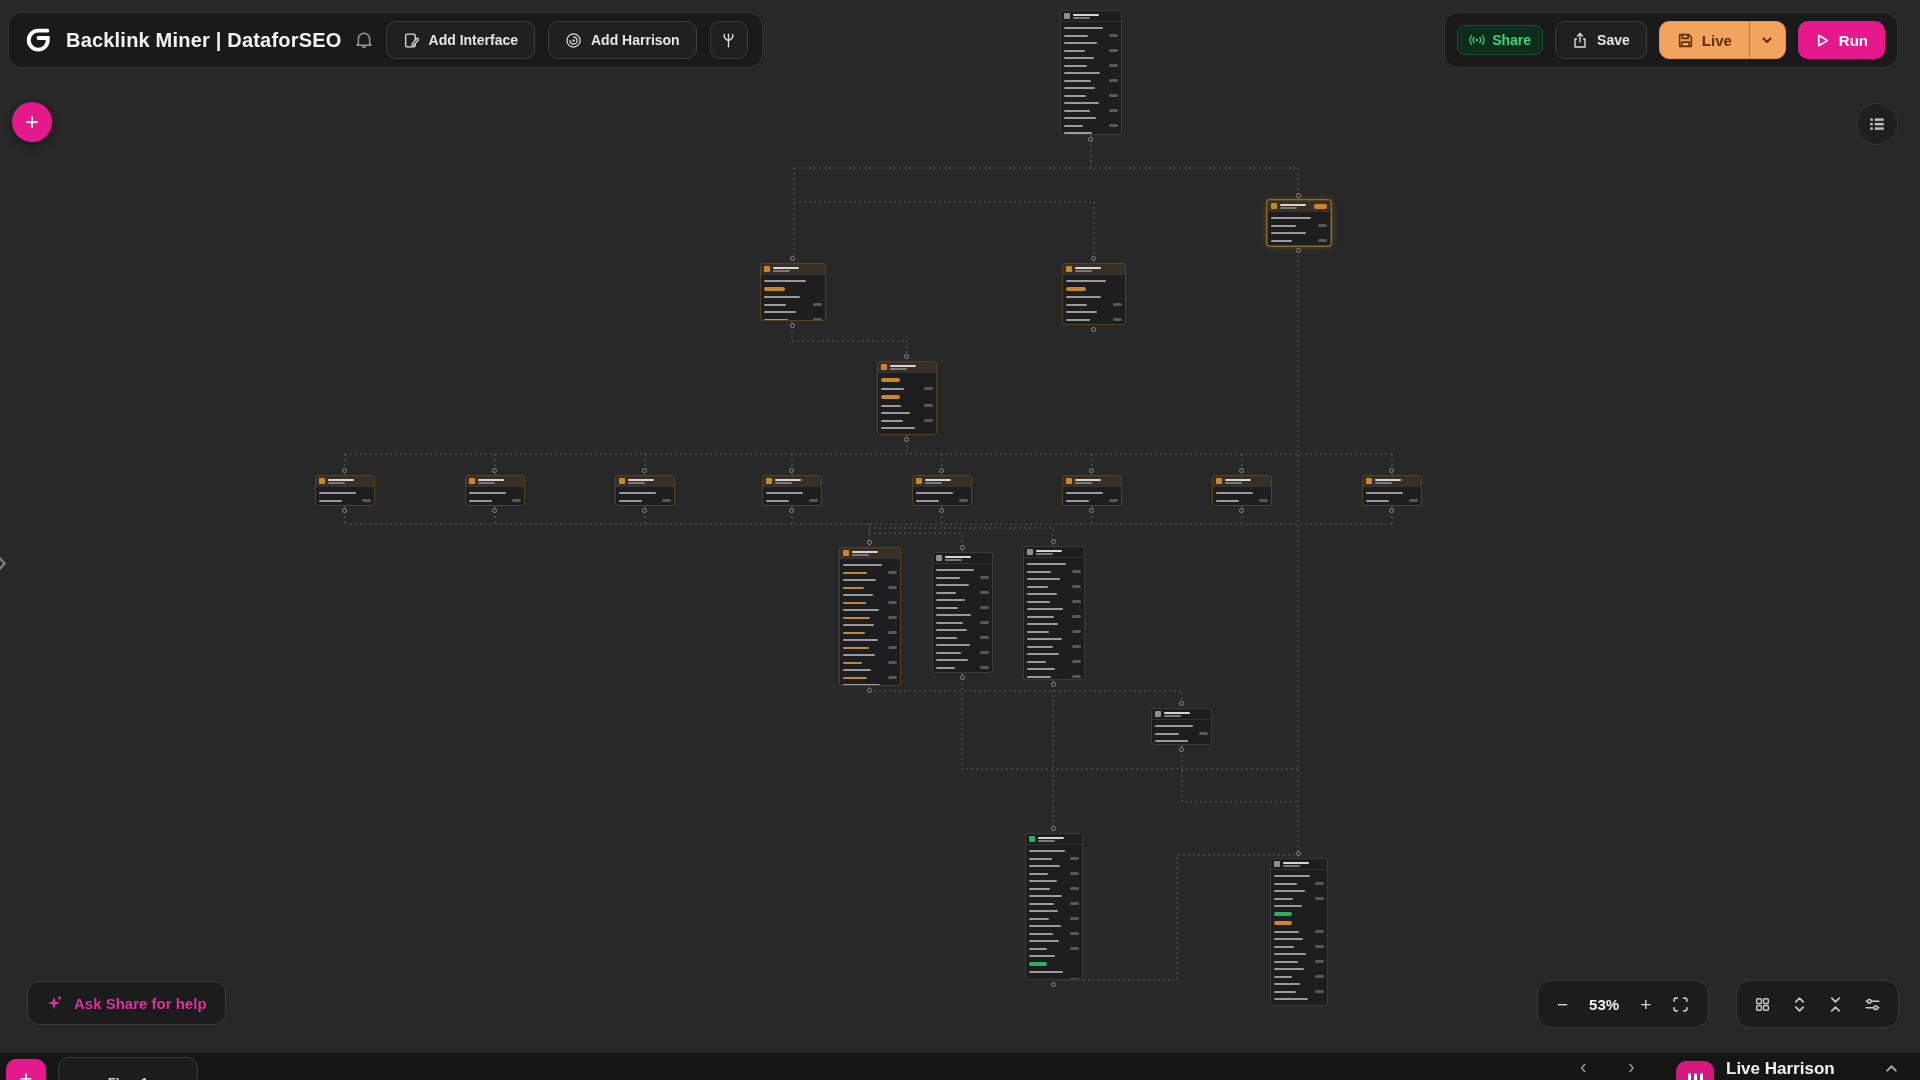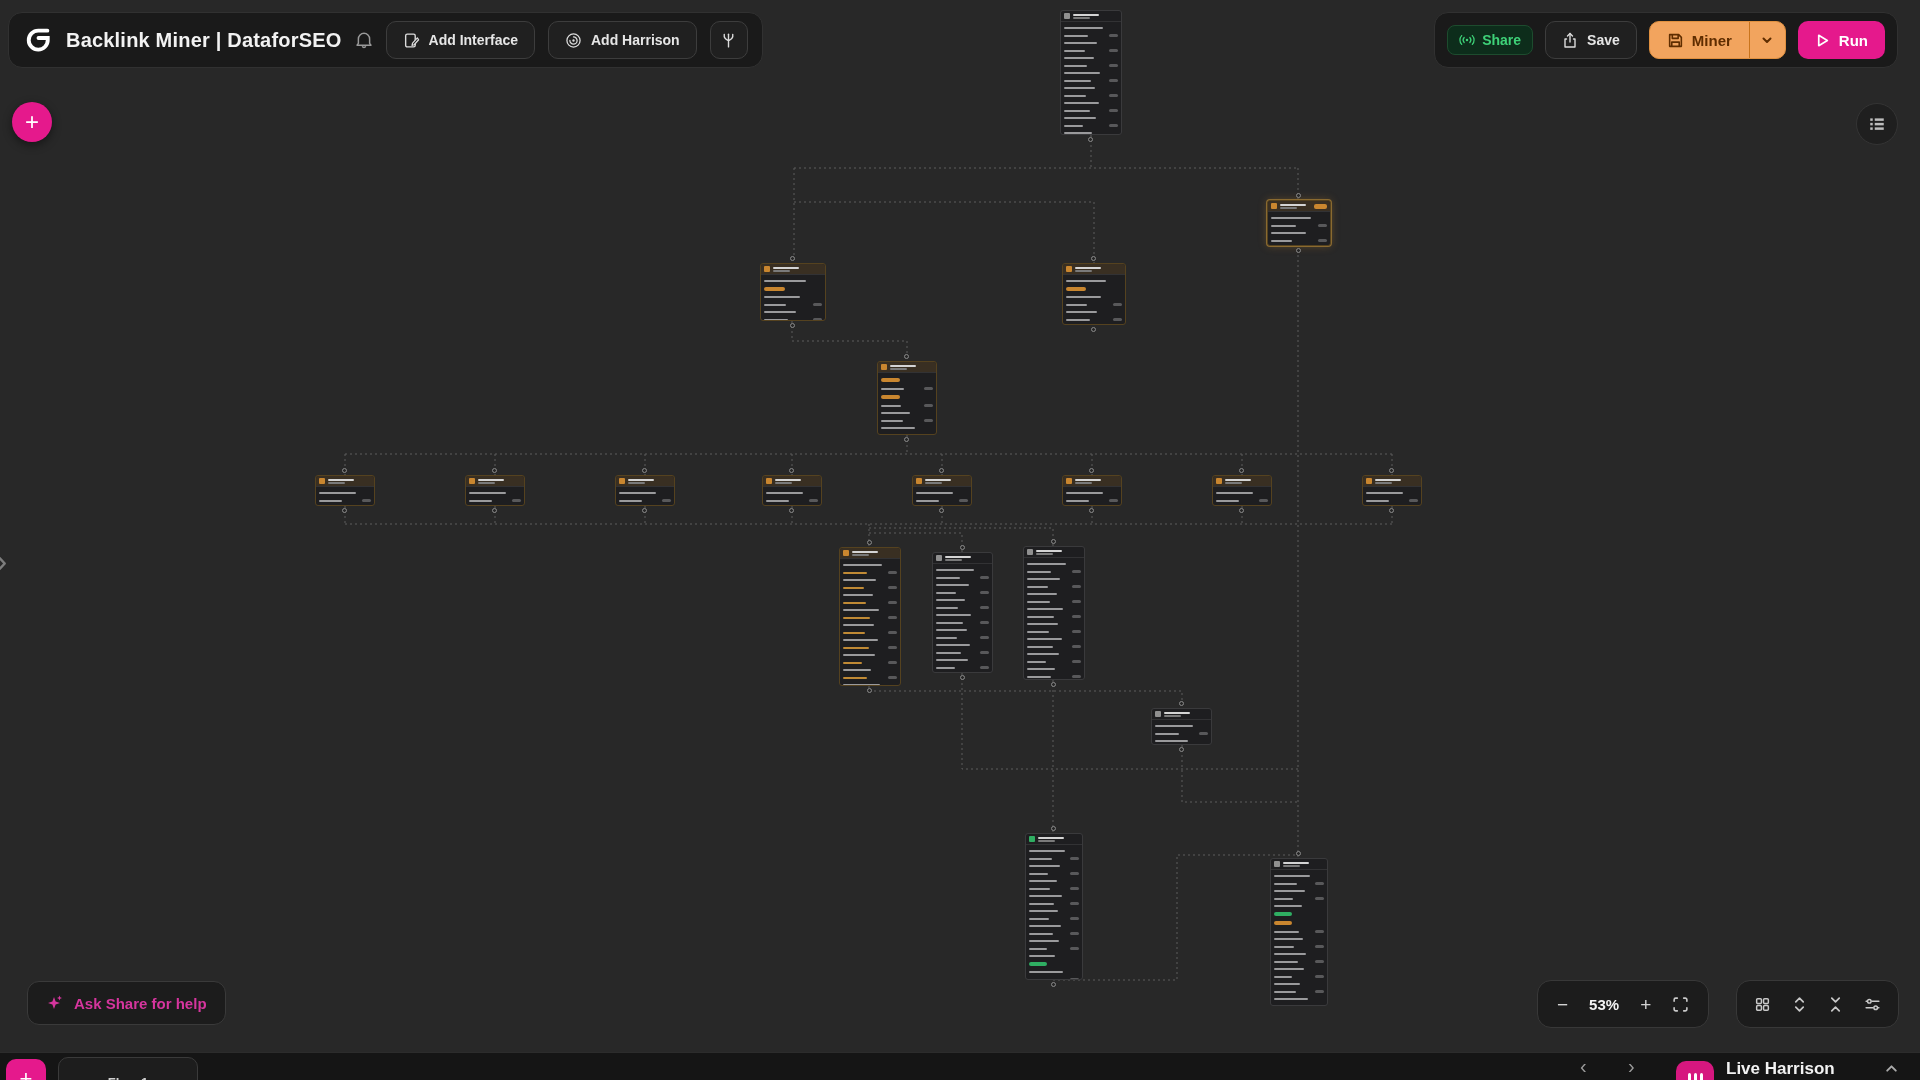--- a/index.html
+++ b/index.html
@@ -939,21 +939,21 @@
   </div>
   <div class="save-split">
     <div class="save-main">
       <span class="icon">
         <svg width="17" height="17" viewBox="0 0 16 16" fill="none" stroke="#5f2d00" stroke-width="1.5" stroke-linejoin="round">
           <path d="M2.5 2.5h8.5l2.5 2.5v8.5h-11z"></path>
             <path d="M5 2.5V6h5.5V2.5"></path>
             <path d="M4.5 13.5V9.5h7v4"></path>
           </svg>
       </span>
-      <span>Miner</span>
+      <span>Live</span>
     </div>
     <div class="save-caret">
       <span class="icon">
         <svg width="14" height="14" viewBox="0 0 14 14" fill="none" stroke="#5f2d00" stroke-width="2" stroke-linecap="round" stroke-linejoin="round">
             <path d="M3.5 5.5L7 9l3.5-3.5"></path>
           </svg>
       </span>
     </div>
   </div>
   <div class="run-btn">

